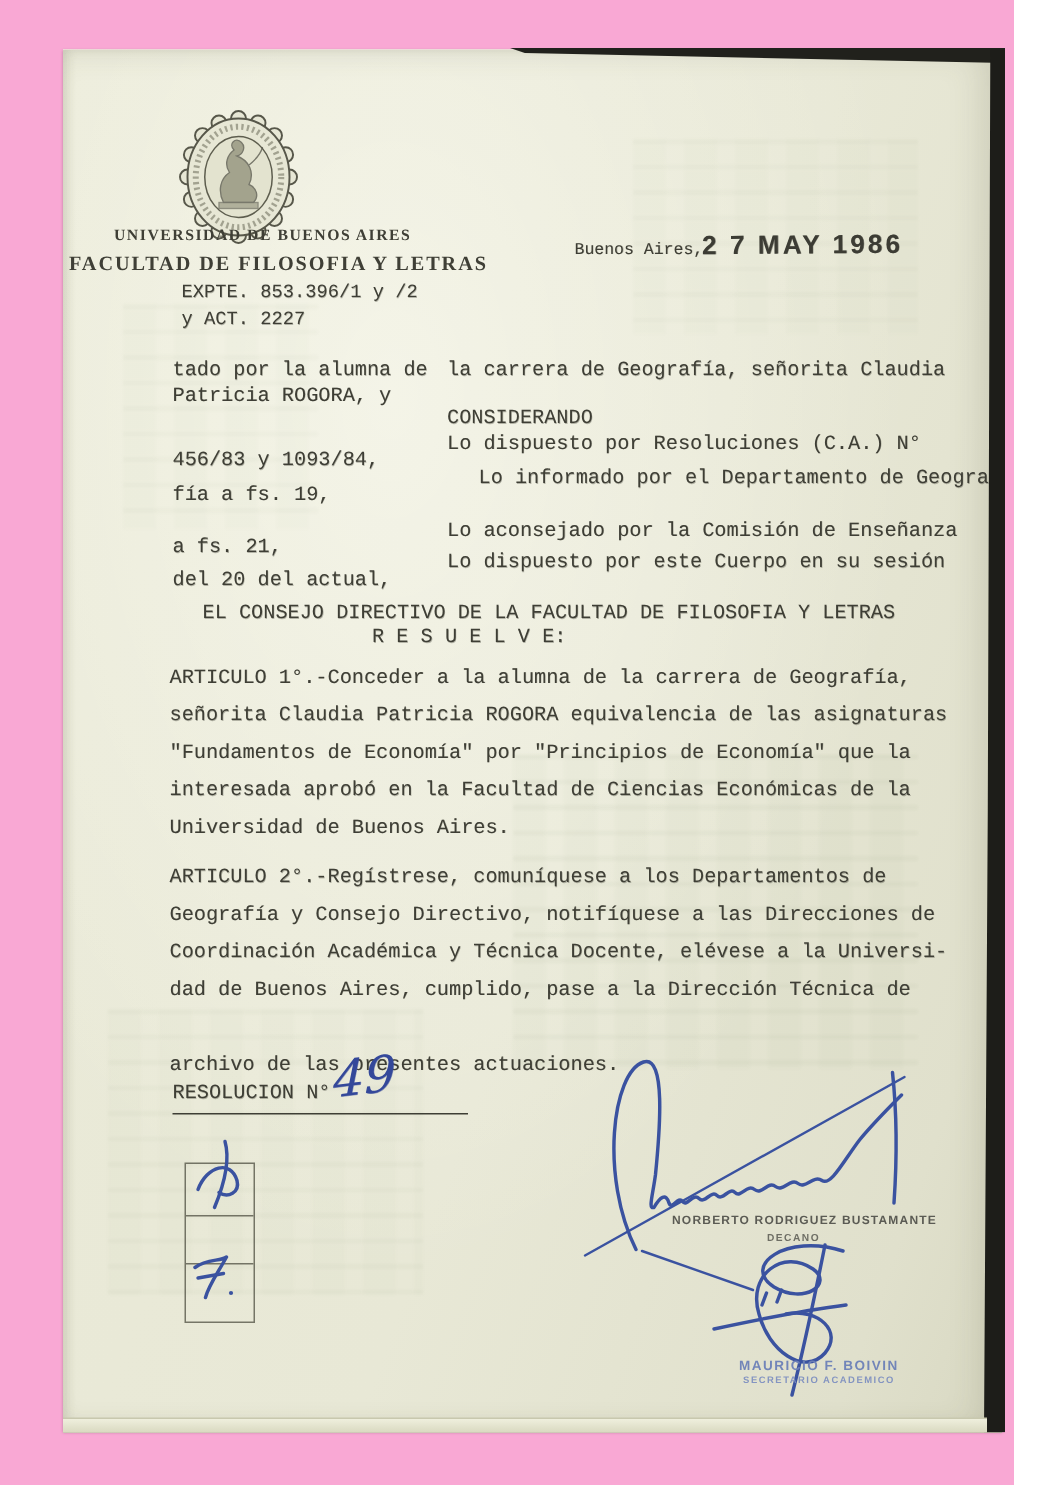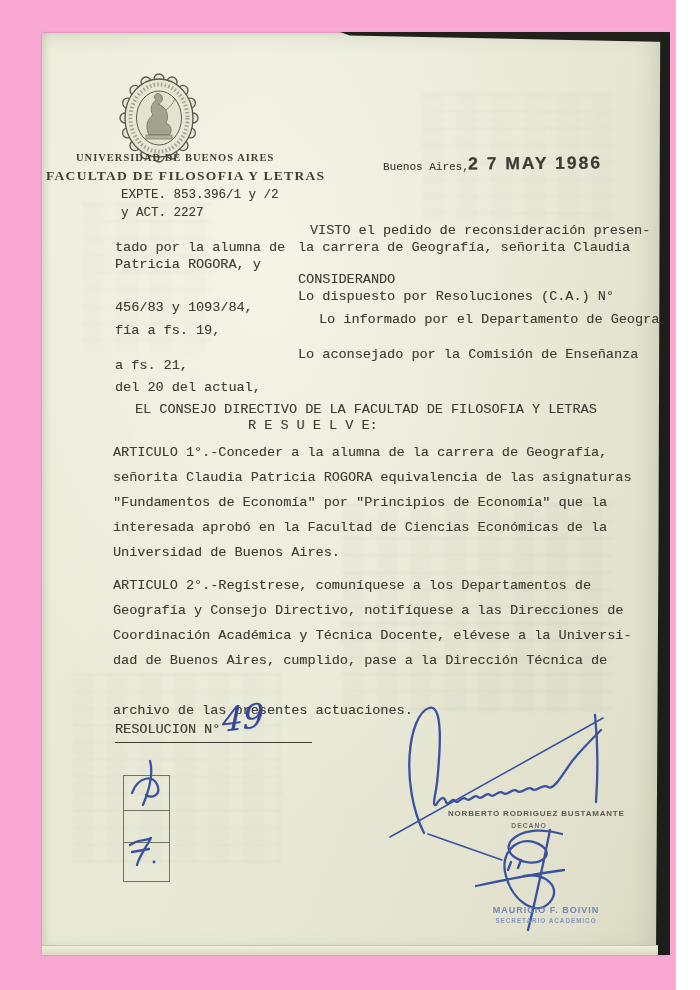--- a/index.html
+++ b/index.html
@@ -104,32 +104,32 @@
     </svg>
 
     <div class="lh" style="left:34px;top:120px;font-size:10.5px;letter-spacing:1px;">UNIVERSIDAD DE BUENOS AIRES</div>
     <div class="lh" style="left:4px;top:136px;font-size:13.5px;letter-spacing:1.3px;">FACULTAD DE FILOSOFIA Y LETRAS</div>
     <div class="tw sm" style="left:79px;top:156px;">EXPTE. 853.396/1 y /2</div>
     <div class="tw sm" style="left:79px;top:174px;">y ACT. 2227</div>
 
     <div class="tw xs" style="left:341px;top:129px;text-align:right;">Buenos Aires,</div>
     <div class="datestamp" style="left:426px;top:120px;">2 7 MAY 1986</div>
 
-    <div class="tw" style="left:268px;top:191px;">VISTO el pedido de reconsideración presen-</div>
     <div class="tw" style="left:73px;top:208px;">tado por la alumna de</div>
     <div class="tw" style="left:256px;top:208px;">la carrera de Geografía, señorita Claudia</div>
     <div class="tw" style="left:73px;top:225px;">Patricia ROGORA, y</div>
 
     <div class="tw" style="left:256px;top:240px;">CONSIDERANDO</div>
     <div class="tw" style="left:256px;top:257px;">Lo dispuesto por Resoluciones (C.A.) N°</div>
     <div class="tw" style="left:73px;top:268px;">456/83 y 1093/84,</div>
     <div class="tw" style="left:256px;top:280px;margin-left:21px;">Lo informado por el Departamento de Geogra-</div>
     <div class="tw" style="left:73px;top:291px;">fía a fs. 19,</div>
     <div class="tw" style="left:256px;top:315px;">Lo aconsejado por la Comisión de Enseñanza</div>
     <div class="tw" style="left:73px;top:326px;">a fs. 21,</div>
+    <div class="tw" style="left:256px;top:336px;">Lo dispuesto por este Cuerpo en su sesión</div>
     <div class="tw" style="left:73px;top:348px;">del 20 del actual,</div>
 
     <div class="tw" style="left:93px;top:370px;">EL CONSEJO DIRECTIVO DE LA FACULTAD DE FILOSOFIA Y LETRAS</div>
     <div class="tw" style="left:206px;top:386px;">R E S U E L V E:</div>
 
     <div class="tw" style="left:71px;top:413px;">ARTICULO 1°.-Conceder a la alumna de la carrera de Geografía,</div>
     <div class="tw" style="left:71px;top:438px;">señorita Claudia Patricia ROGORA equivalencia de las asignaturas</div>
     <div class="tw" style="left:71px;top:463px;">"Fundamentos de Economía" por "Principios de Economía" que la</div>
     <div class="tw" style="left:71px;top:488px;">interesada aprobó en la Facultad de Ciencias Económicas de la</div>
     <div class="tw" style="left:71px;top:513px;">Universidad de Buenos Aires.</div>

